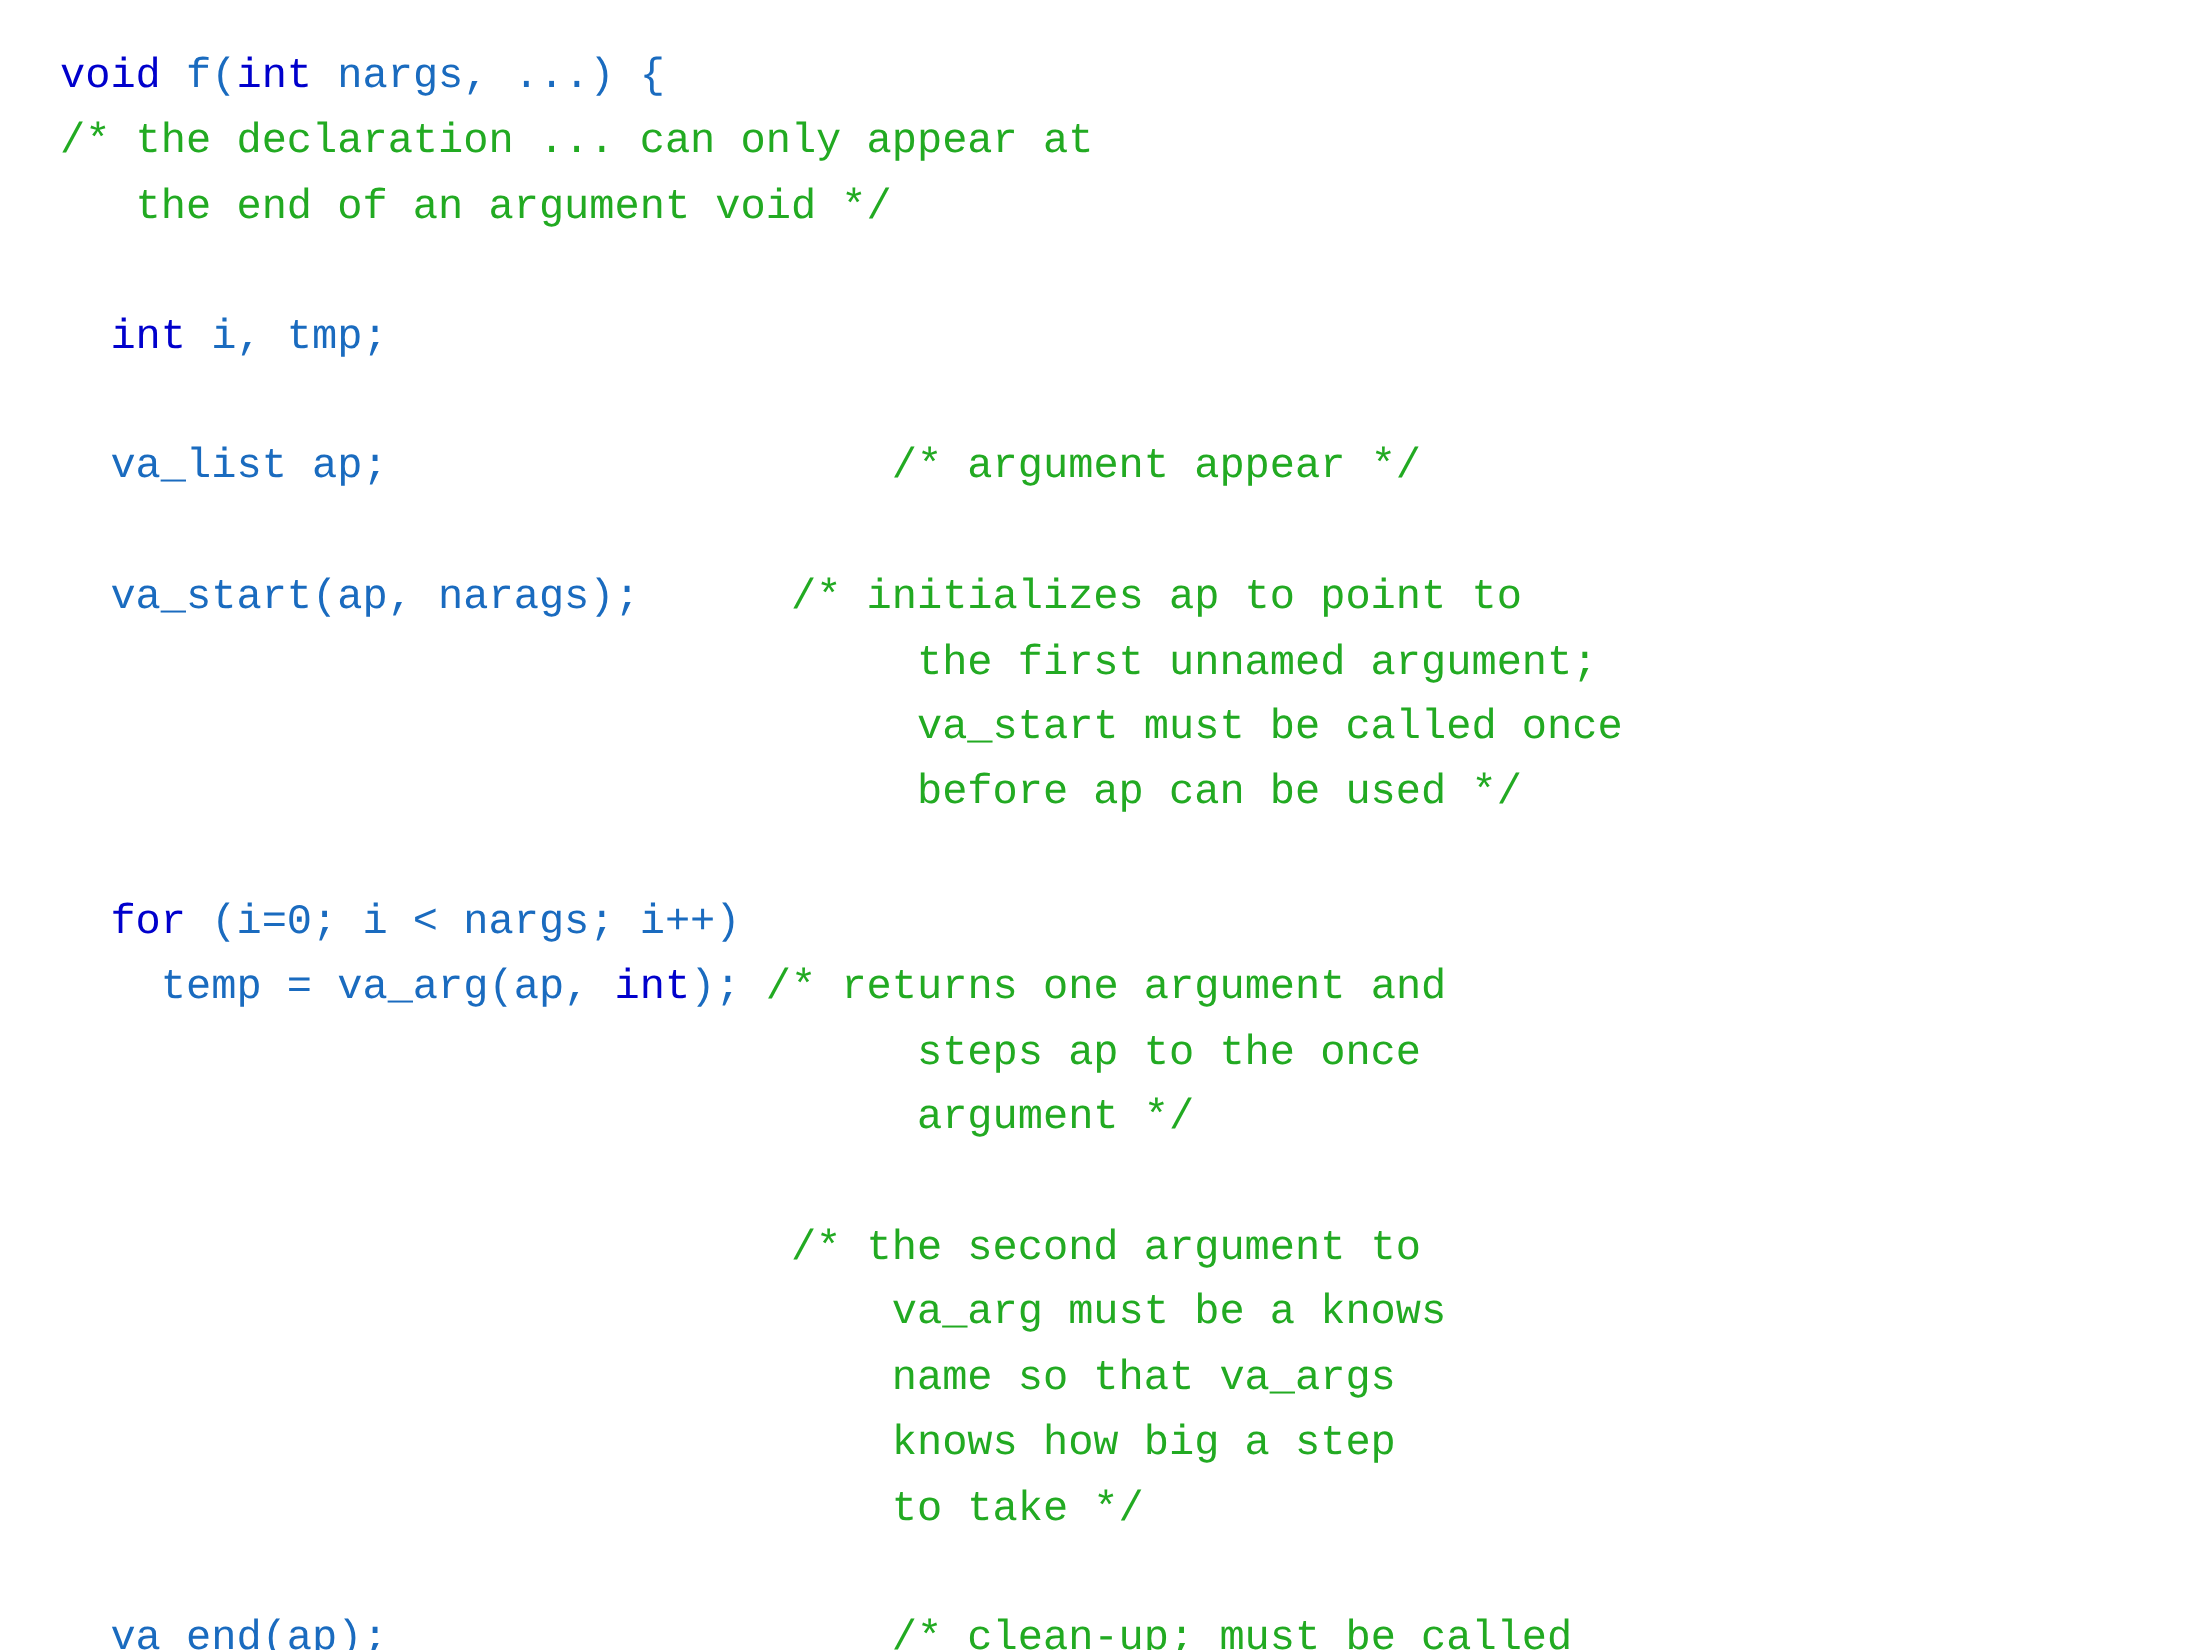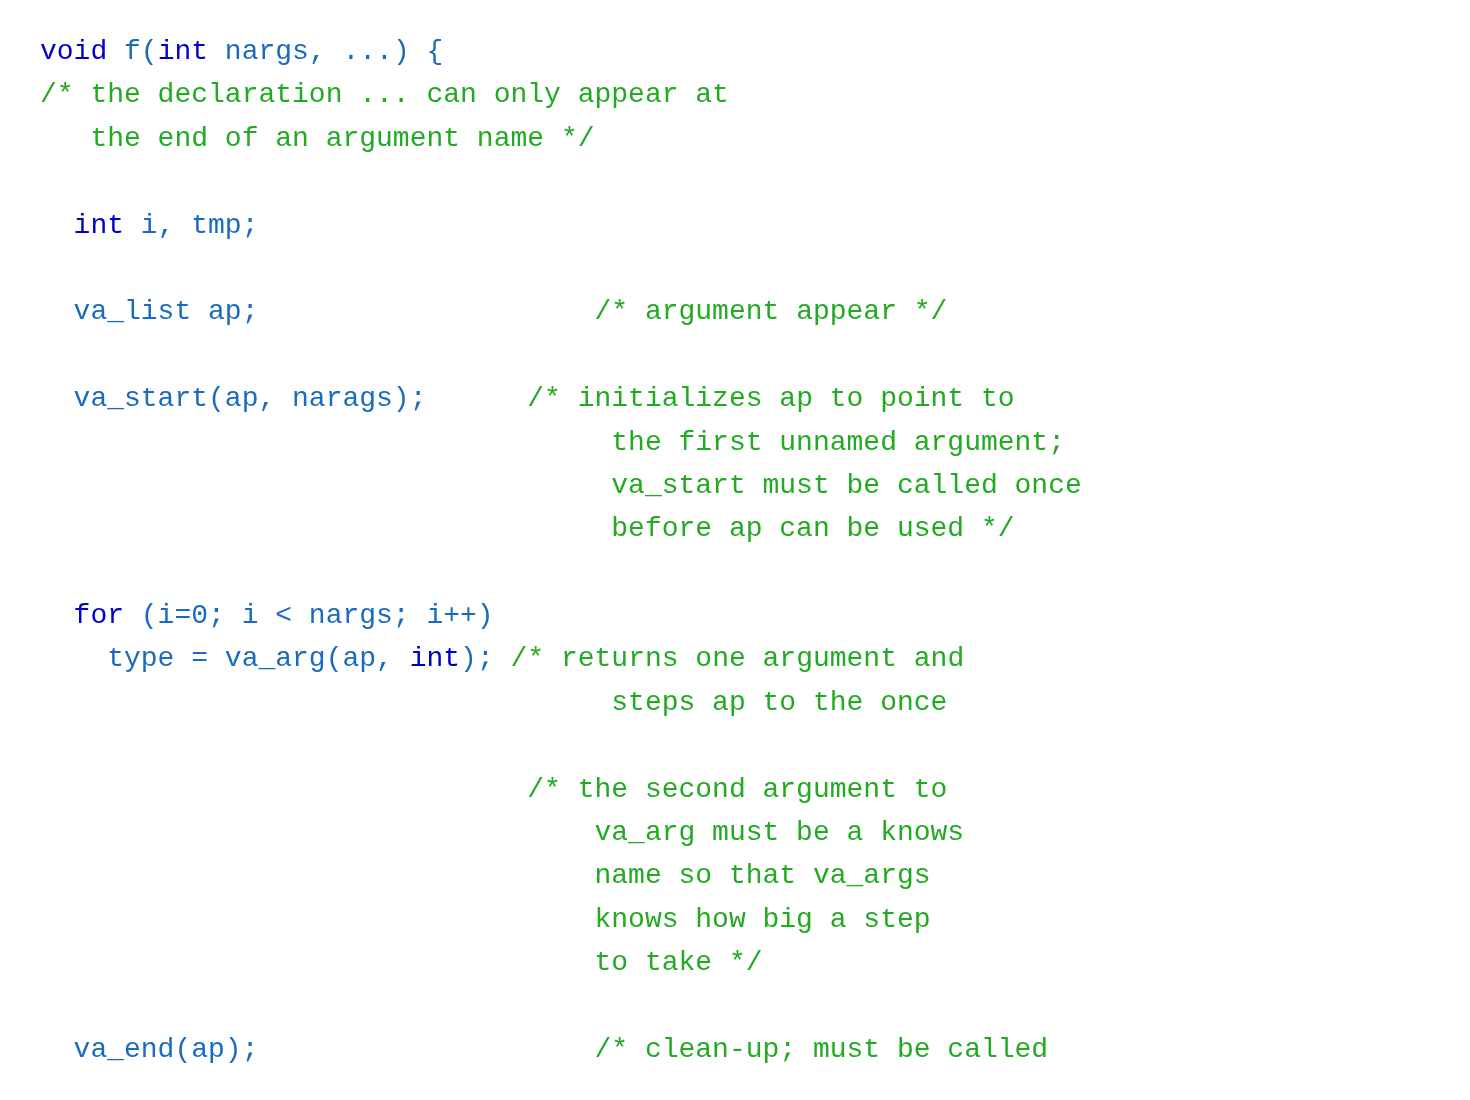--- a/index.html
+++ b/index.html
@@ -46,42 +46,43 @@
     }
   </style>
 </head>
 <body>
 
 <div class="code-block">
 
   <span class="line"><span class="kw">void</span><span class="code"> f(</span><span class="kw">int</span><span class="code"> nargs, ...) {</span></span>
 
   <span class="line"><span class="comment">/* the declaration ... can only appear at</span></span>
-  <span class="line"><span class="comment">   the end of an argument name */</span></span>
+  <span class="line"><span class="comment">   the end of an argument void */</span></span>
 
   <span class="blank"></span>
 
   <span class="line"><span class="code">  </span><span class="kw">int</span><span class="code"> i, tmp;</span></span>
 
   <span class="blank"></span>
 
   <span class="line"><span class="code">  va_list ap;                    </span><span class="comment">/* argument appear */</span></span>
 
   <span class="blank"></span>
 
   <span class="line"><span class="code">  va_start(ap, narags);      </span><span class="comment">/* initializes ap to point to</span></span>
   <span class="line"><span class="comment">                                  the first unnamed argument;</span></span>
   <span class="line"><span class="comment">                                  va_start must be called once</span></span>
   <span class="line"><span class="comment">                                  before ap can be used */</span></span>
 
   <span class="blank"></span>
 
   <span class="line"><span class="kw">  for</span><span class="code"> (i=0; i &lt; nargs; i++)</span></span>
-  <span class="line"><span class="code">    type = va_arg(ap, </span><span class="kw">int</span><span class="code">); </span><span class="comment">/* returns one argument and</span></span>
+  <span class="line"><span class="code">    temp = va_arg(ap, </span><span class="kw">int</span><span class="code">); </span><span class="comment">/* returns one argument and</span></span>
   <span class="line"><span class="comment">                                  steps ap to the once</span></span>
+  <span class="line"><span class="comment">                                  argument */</span></span>
 
   <span class="blank"></span>
 
   <span class="line"><span class="comment">                             /* the second argument to</span></span>
   <span class="line"><span class="comment">                                 va_arg must be a knows</span></span>
   <span class="line"><span class="comment">                                 name so that va_args</span></span>
   <span class="line"><span class="comment">                                 knows how big a step</span></span>
   <span class="line"><span class="comment">                                 to take */</span></span>
 
   <span class="blank"></span>

